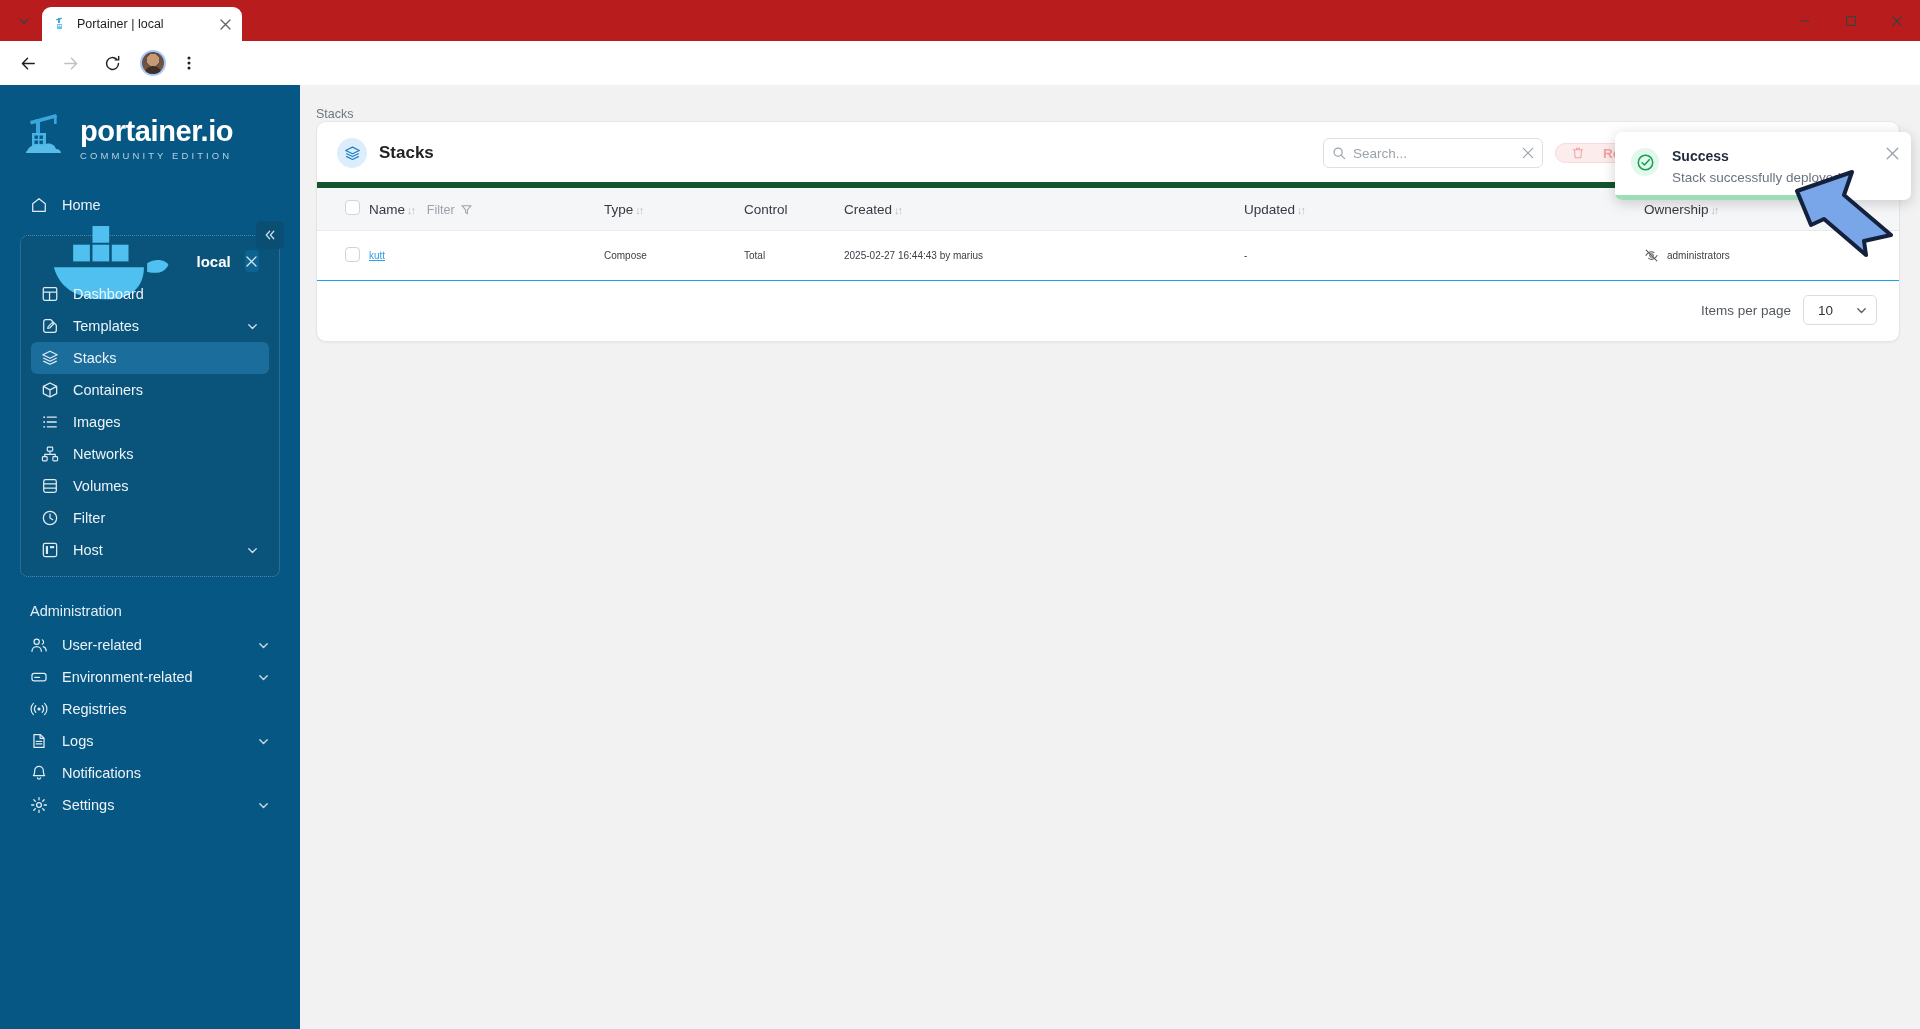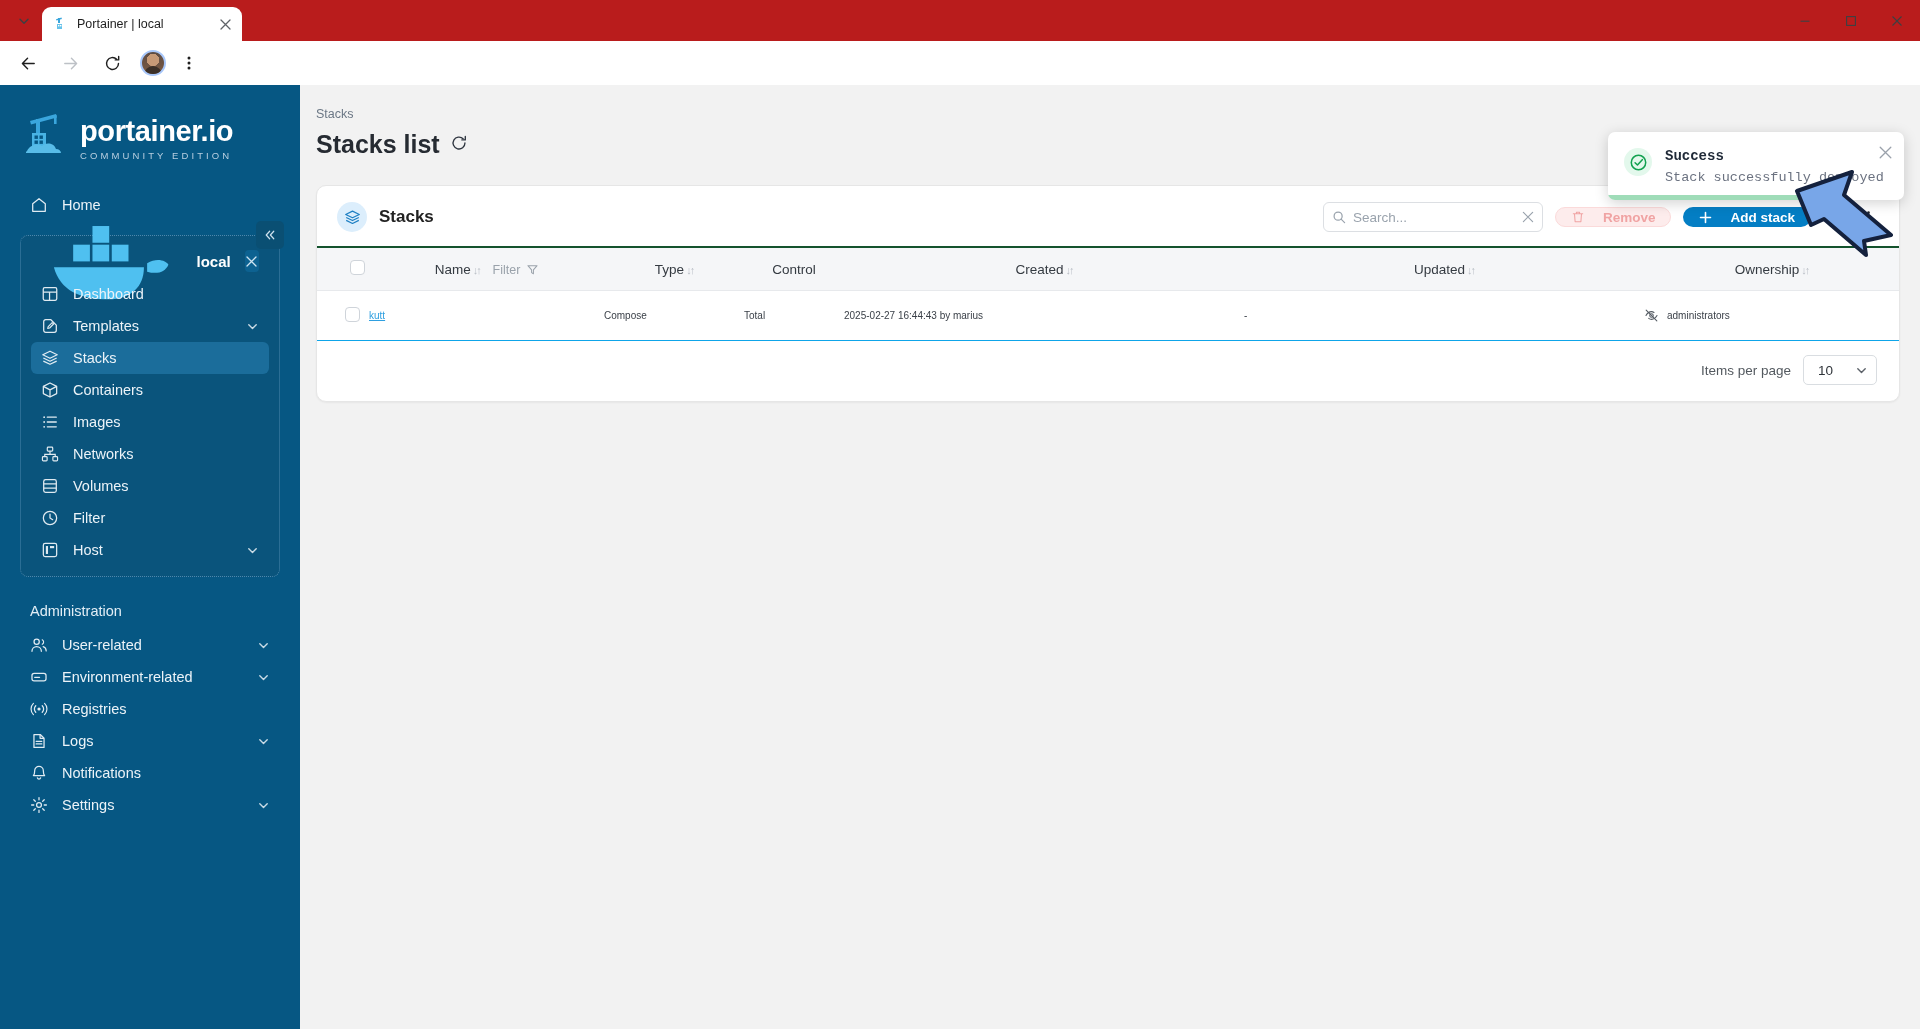--- a/index.html
+++ b/index.html
@@ -183,22 +183,22 @@
   }
   .btn-remove { background: #fdecec; color: #f0a3a3; border-color: #fbdada; }
   .btn-add { background: #047ec4; color: #fff; }
   .icon-btn {
     width: 22px; height: 22px; display: flex; align-items: center;
     justify-content: center; color: #20242a;
   }
 
   table { width: 100%; border-collapse: collapse; }
   thead th {
-    background: #f5f6f8; border-top: 2px solid #14532d; border-bottom: 1px solid #e7e9ec;
-    font-size: 13.5px; color: #343a41; font-weight: 400; text-align: center;
+    background: #f5f6f8; border-top: 6px solid #14532d; border-bottom: 1px solid #e7e9ec;
+    font-size: 13.5px; color: #343a41; font-weight: 400; text-align: left;
     padding: 12px 0 12px 0; height: 42px; white-space: nowrap; margin-top: 22px;
   }
   tbody td {
     font-size: 10px; color: #3b4149; padding: 16px 0; height: 50px;
     border-bottom: 1px solid #0ea5e9;
   }
   .cb {
     width: 15px; height: 15px; border: 1px solid #cfd4da; border-radius: 4px;
     background: #fff; display: inline-block;
   }
@@ -215,23 +215,23 @@
   .items-label { font-size: 13.5px; color: #53595f; }
   .pp-select {
     height: 30px; border: 1px solid #d9dde1; border-radius: 5px;
     display: flex; align-items: center; justify-content: space-between;
     padding: 0 8px 0 14px; gap: 22px; font-size: 13.5px; color: #2f343a;
     background: #fff; min-width: 62px;
   }
 
   
   .toast {
-    position: absolute; right: 16px; top: 47px; width: 296px;
+    position: absolute; right: 9px; top: 47px; width: 296px;
     background: #fff; border-radius: 7px; box-shadow: 0 3px 14px rgba(0,0,0,.18);
-    padding: 16px 14px 15px 16px; display: flex; gap: 13px; overflow: hidden; font-family: Liberation Mono, monospace;
+    padding: 16px 14px 15px 16px; display: flex; gap: 13px; overflow: hidden;
   }
   .toast-icon {
     width: 28px; height: 28px; border-radius: 50%; background: #e3f8ec;
     display: flex; align-items: center; justify-content: center; flex: none;
     color: #12a150;
   }
   .toast-title { font-size: 14px; font-weight: 700; color: #1f2937; }
   .toast-msg { font-size: 13.5px; color: #6b7280; margin-top: 6px; }
   .toast-close {
     position: absolute; right: 12px; top: 14px; color: #9aa1ab; font-size: 15px;
@@ -506,29 +506,20 @@
             <span>Settings</span>
             <svg class="chev" width="13" height="13" viewBox="0 0 14 14">
               <path d="M3 5.2 7 9.2 11 5.2" fill="none" stroke="currentColor" stroke-width="1.5" stroke-linecap="round" stroke-linejoin="round"></path>
             </svg>
           </div>
         </div>
     </aside>
 
     <main class="main">
       <div class="breadcrumb">Stacks</div>
-      <div class="page-title-row">
-        <span class="page-title">Stacks list</span>
-        <span class="refresh-icon">
-          <svg width="18" height="18" viewBox="0 0 20 20">
-              <path d="M16.6 10a6.6 6.6 0 1 1-2-4.7" fill="none" stroke="currentColor" stroke-width="1.5" stroke-linecap="round"></path>
-              <path d="M17 2.8v3.8h-3.8" fill="none" stroke="currentColor" stroke-width="1.5" stroke-linecap="round" stroke-linejoin="round"></path>
-            </svg>
-        </span>
-      </div>
 
       <section class="card">
         <div class="card-head">
           <span class="card-icon-badge">
             <svg width="17" height="17" viewBox="0 0 20 20">
                 <path d="M10 2.5 18 6.4 10 10.3 2 6.4z" fill="none" stroke="currentColor" stroke-width="1.4" stroke-linejoin="round"></path>
                 <path d="M2.6 10 10 13.6 17.4 10" fill="none" stroke="currentColor" stroke-width="1.4" stroke-linejoin="round"></path>
                 <path d="M2.6 13.4 10 17 17.4 13.4" fill="none" stroke="currentColor" stroke-width="1.4" stroke-linejoin="round"></path>
               </svg>
           </span>

